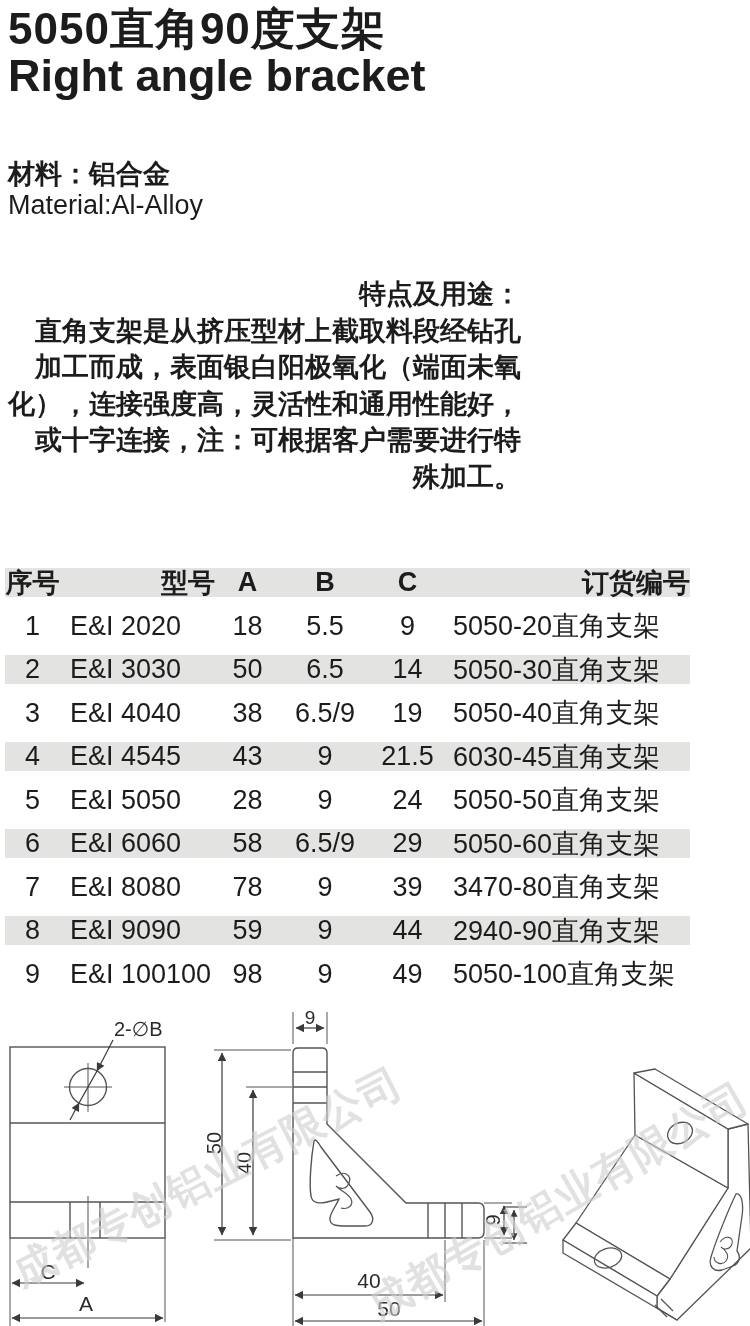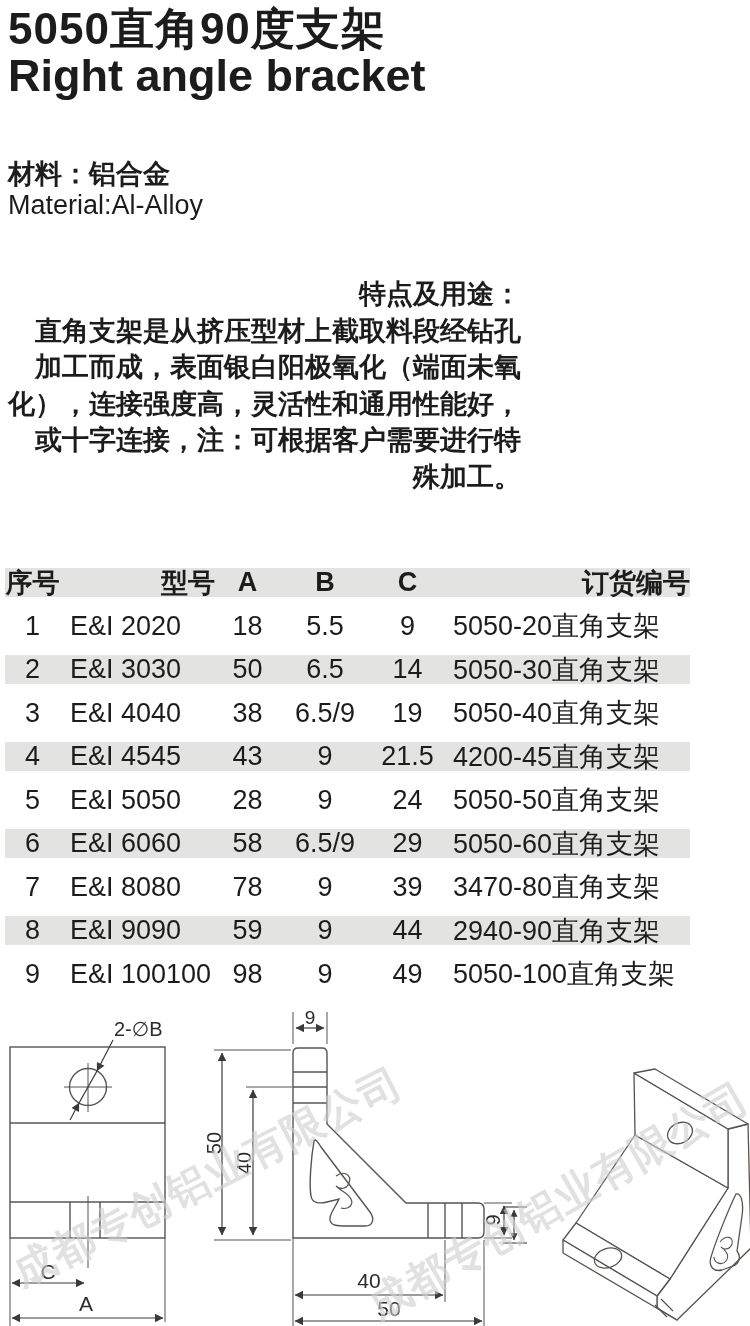--- a/index.html
+++ b/index.html
@@ -86,21 +86,21 @@
       <div class="c4">6.5/9</div>
       <div class="c5">19</div>
       <div class="c6">5050-40直角支架</div>
     </div>
     <div class="trow stripe">
       <div class="c1">4</div>
       <div class="c2">E&amp;I 4545</div>
       <div class="c3">43</div>
       <div class="c4">9</div>
       <div class="c5">21.5</div>
-      <div class="c6">4200-45直角支架</div>
+      <div class="c6">6030-45直角支架</div>
     </div>
     <div class="trow">
       <div class="c1">5</div>
       <div class="c2">E&amp;I 5050</div>
       <div class="c3">28</div>
       <div class="c4">9</div>
       <div class="c5">24</div>
       <div class="c6">5050-50直角支架</div>
     </div>
     <div class="trow stripe">

